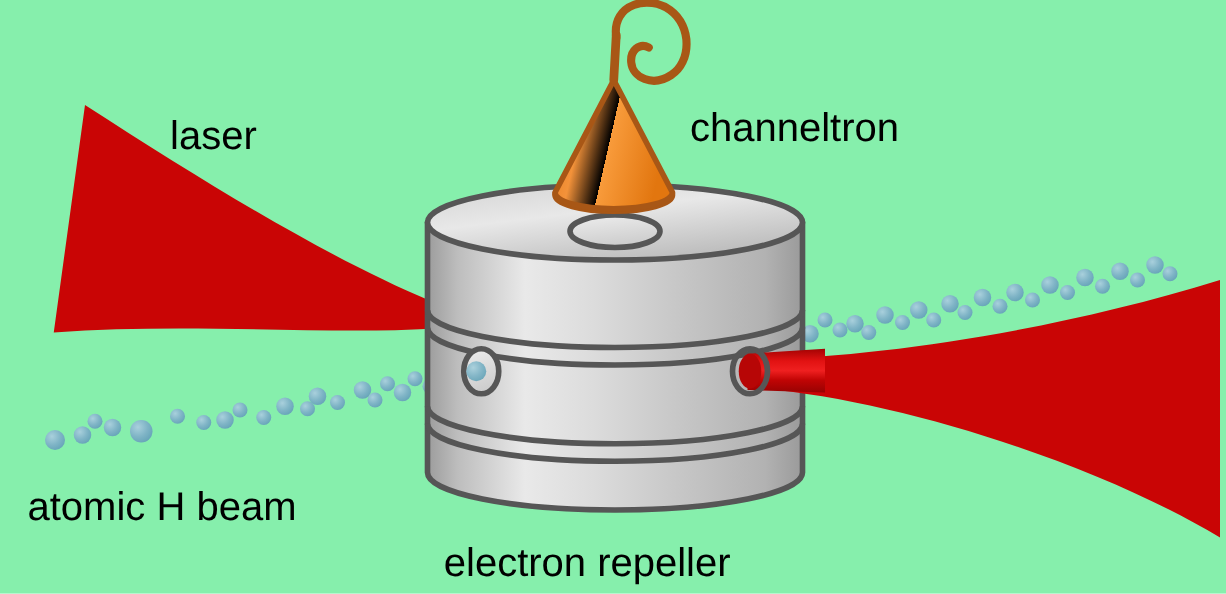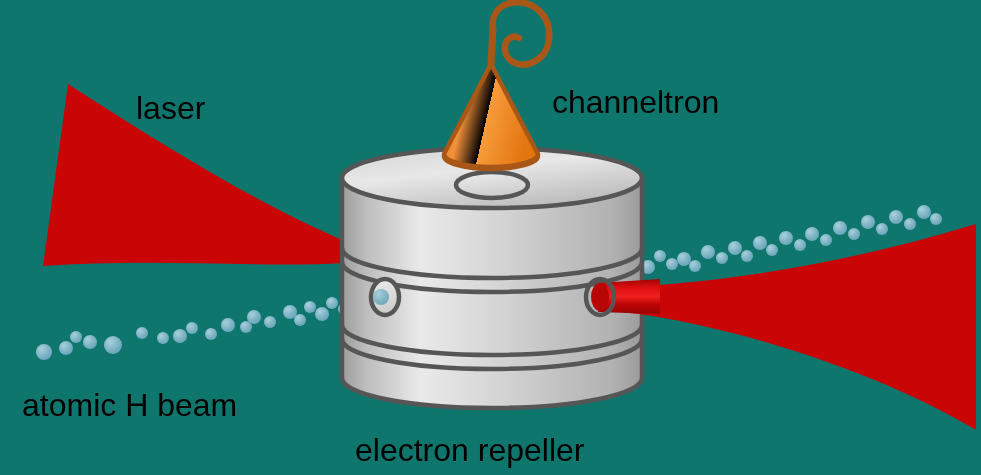--- a/index.html
+++ b/index.html
@@ -8,21 +8,21 @@
     padding: 0;
     background: #ffffff;
   }
   body {
     font-family: "Liberation Sans", sans-serif;
   }
   #stage {
     position: relative;
     width: 981px;
     height: 475px;
-    background: #0f766e;
+    background: #86efac;
     overflow: hidden;
   }
   #diagram-svg {
     position: absolute;
     left: 0;
     top: 0;
     width: 981px;
     height: 475px;
     display: block;
   }

